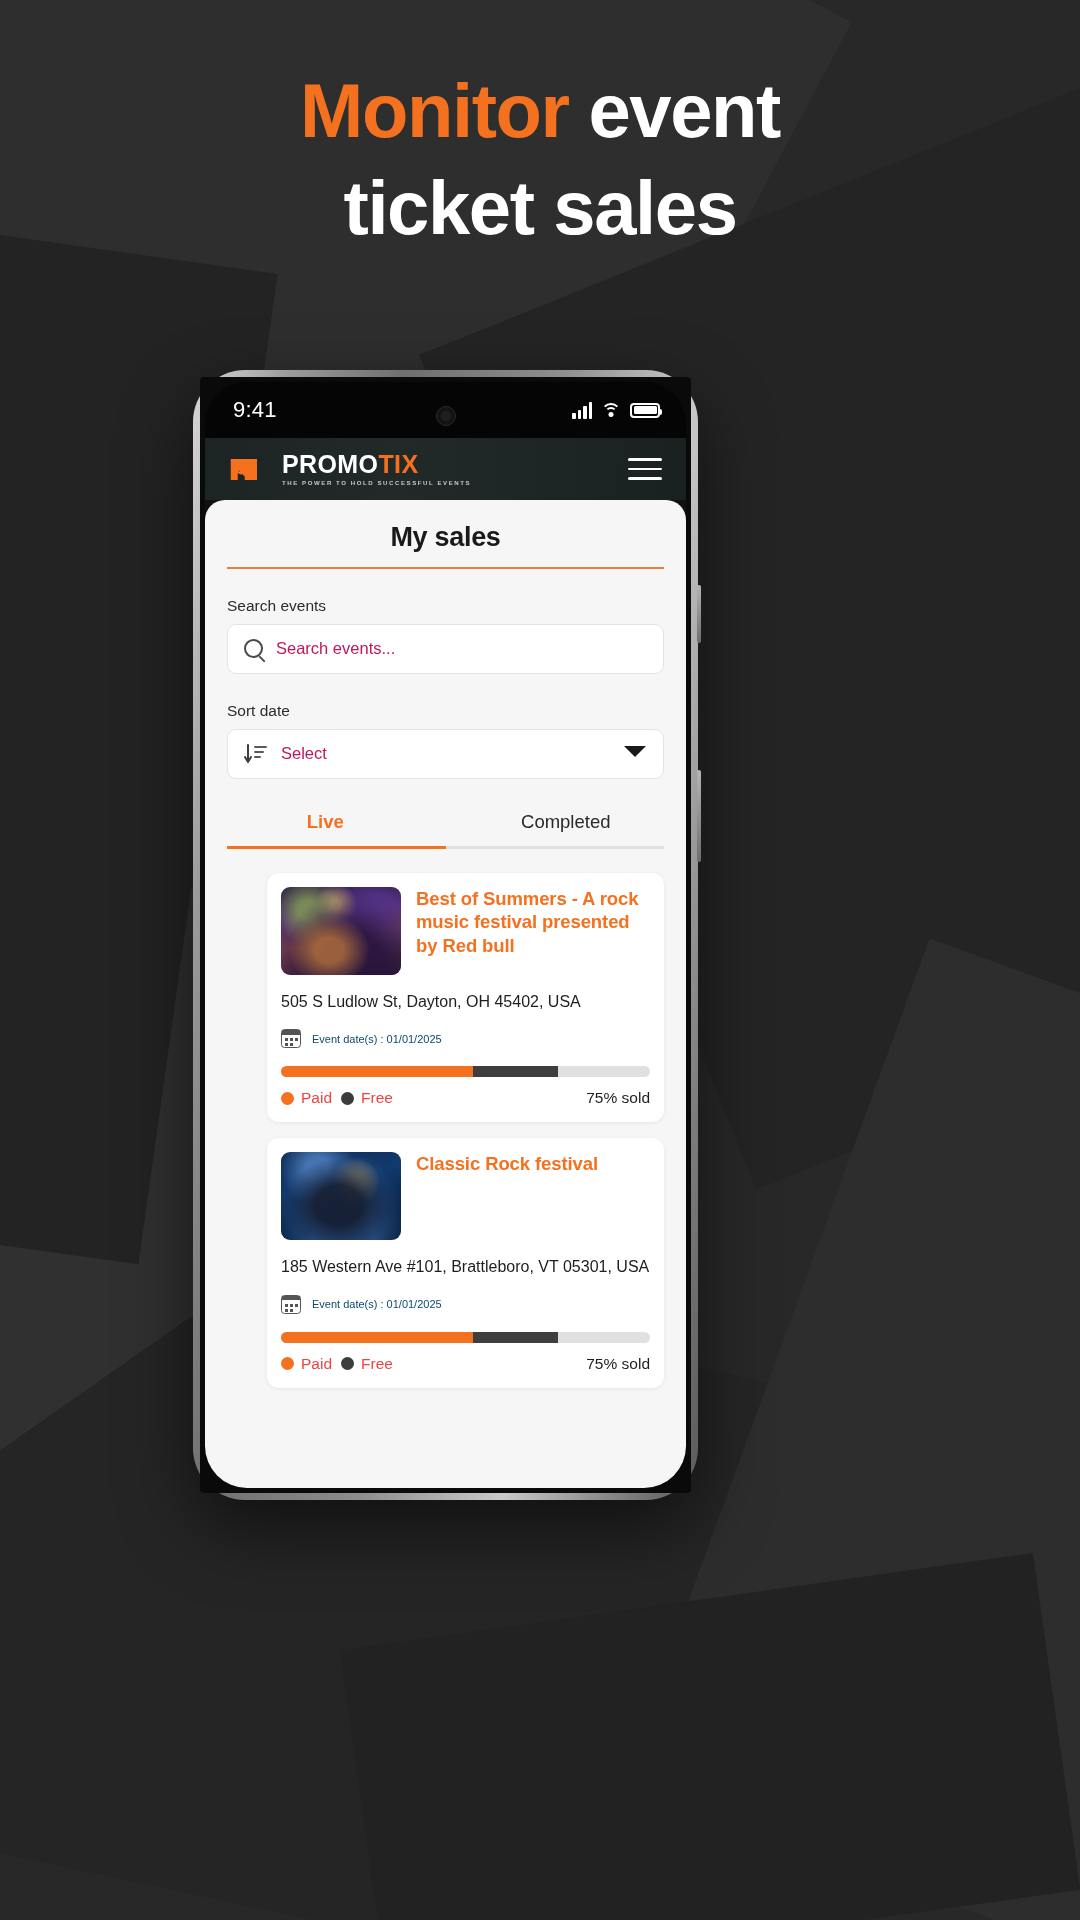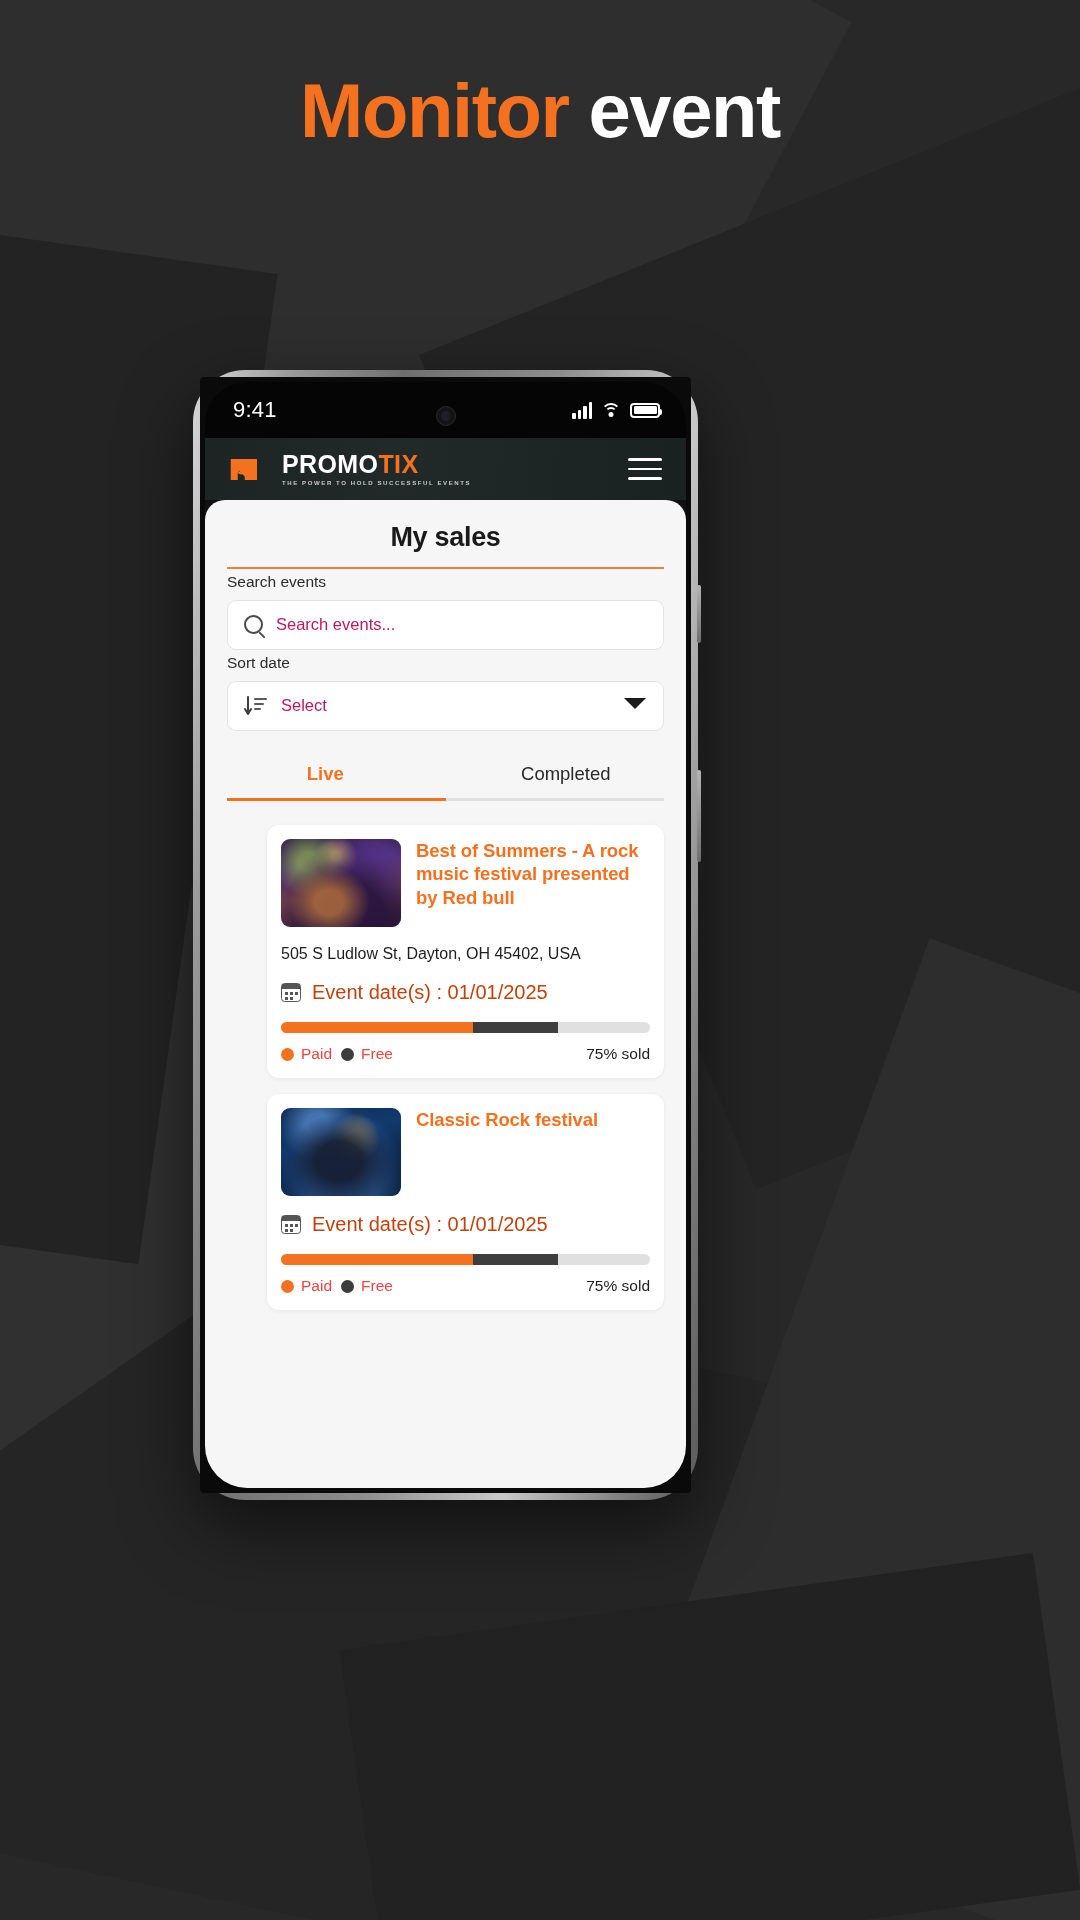--- a/index.html
+++ b/index.html
@@ -178,21 +178,21 @@
   .page-title {
     text-align:center;
     font-size:27px; font-weight:700; color:#1a1a1a;
     padding:22px 0 14px;
     letter-spacing:-.3px;
   }
   .title-rule { height:1.6px; background:#E8813A; margin:0 22px; }
 
   .field-block { padding:0 22px; }
   .field-label {
-    font-size:15.5px; color:#2b2b2b; margin:4px 0 9px;
+    font-size:15.5px; color:#2b2b2b; margin:28px 0 9px;
   }
   .input-box {
     height:50px; background:#fff;
     border:1px solid #e3e3e3; border-radius:9px;
     display:flex; align-items:center; padding:0 16px;
     gap:13px;
   }
   .input-ph { font-size:16.5px; color:#be185d; }
   .ic-search {
     width:19px; height:19px; border:2px solid #4a4a4a;
@@ -246,21 +246,21 @@
   }
   .ic-cal::before {
     content:""; position:absolute; top:0; left:0; right:0; height:4.5px;
     background:#555;
   }
   .ic-cal::after {
     content:""; position:absolute; top:8px; left:3px;
     width:3px; height:3px; background:#555;
     box-shadow:5px 0 0 #555, 10px 0 0 #555, 0 5px 0 #555, 5px 5px 0 #555;
   }
-  .card-date { font-size:20px; color:#c2410c; }
+  .card-date { font-size:11px; color:#0c4a6e; }
 
   .progress {
     height:11px; border-radius:6px; background:#e0e0e0;
     margin-top:18px; overflow:hidden; display:flex;
   }
   .progress .p-paid { background:#F4711F; height:100%; }
   .progress .p-free { background:#3e3e3e; height:100%; }
 
   .legend {
     display:flex; align-items:center; gap:9px; margin-top:12px;
@@ -307,20 +307,21 @@
   <div class="bg-facet f2"></div>
   <div class="bg-facet f3"></div>
   <div class="bg-facet f4"></div>
   <div class="bg-facet f5"></div>
   <div class="bg-facet f6"></div>
   <div class="bg-facet f7"></div>
 </div>
 
 <div class="headline">
   <span class="hl-accent">Monitor</span><span> event</span><br>
+  <span>ticket sales</span>
 </div>
 
 <div class="phone">
   <div class="btn-side btn-vol"></div>
   <div class="btn-side btn-pwr"></div>
 
   <div class="phone-inner">
     <div class="screen">
 
       <div class="statusbar">
@@ -432,20 +433,21 @@
               </span>
               <span class="sold">75% sold</span>
             </div>
           </div>
 
           <div class="card">
             <div class="card-top">
               <div class="thumb photo2"></div>
               <div class="card-title">Classic Rock festival</div>
             </div>
+            <div class="card-addr">185 Western Ave #101, Brattleboro, VT 05301, USA</div>
             <div class="card-date-row">
               <span class="ic-cal"></span>
               <span class="card-date">Event date(s) : 01/01/2025</span>
             </div>
             <div class="progress">
               <div class="p-paid" style="width:52%"></div>
               <div class="p-free" style="width:23%"></div>
             </div>
             <div class="legend">
               <span class="lg">

